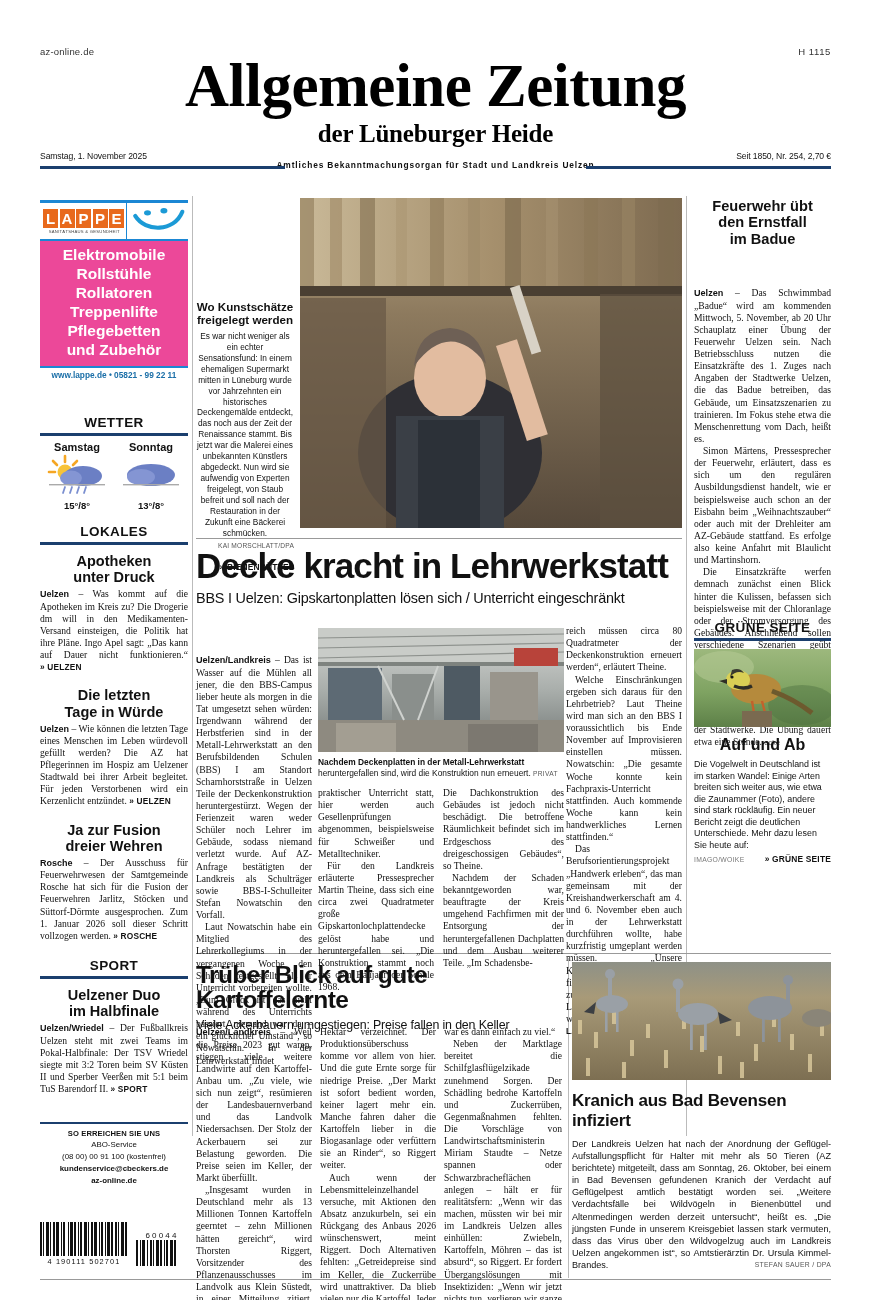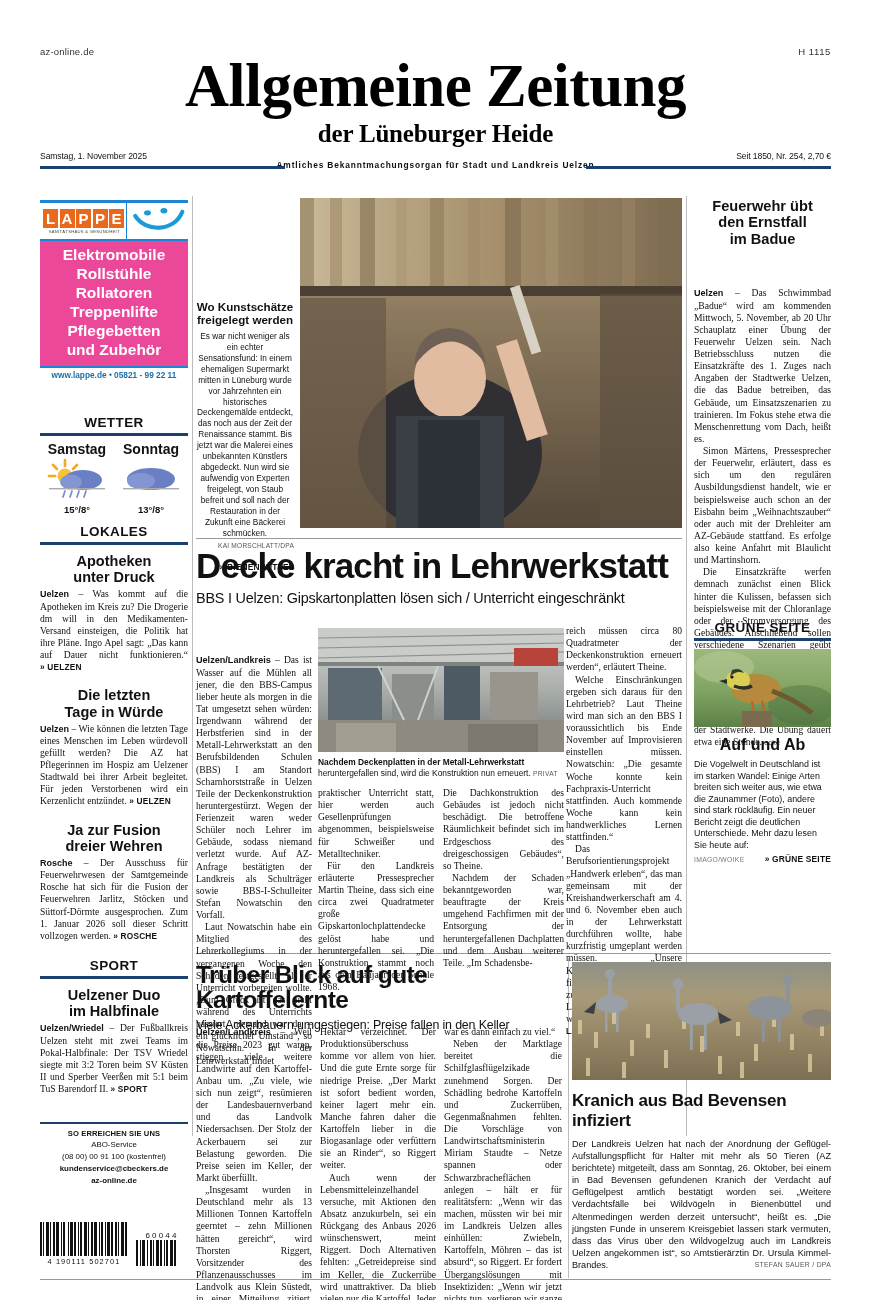--- a/index.html
+++ b/index.html
@@ -46,21 +46,21 @@
   .lappe .bluebox{background:#ec4899;text-align:center;padding:5px 0 7px;}
   .lappe .bluebox div{color:#fff;font-weight:700;font-size:15.5px;line-height:1.22;}
   .lappe .urlline{border-top:2px solid #1b87d4;text-align:center;font-size:8.3px;
     color:#1b6fa8;font-weight:600;padding-top:2px;}
 
   .secthead{font-weight:700;font-size:13.5px;text-align:center;letter-spacing:.4px;color:#111;}
 
   .weather{position:absolute;left:40px;top:415px;width:148px;}
   .weather .days{display:flex;margin-top:5px;}
   .weather .day{flex:1;text-align:center;}
-  .weather .dayname{font-size:14px;font-weight:700;color:#111;}
+  .weather .dayname{font-size:11px;font-weight:700;color:#111;}
   .weather .icon{height:44px;position:relative;}
   .weather .temp{font-size:9.5px;font-weight:700;color:#111;margin-top:3px;}
 
   .lokales{position:absolute;left:40px;top:524px;width:148px;}
   .brief{margin-top:8px;}
   .brief h3{margin:0;font-weight:700;font-size:14.5px;line-height:1.12;text-align:center;color:#111;}
   .brief p{margin:3px 0 0;font-family:"Liberation Serif",serif;font-size:9.6px;
     line-height:1.26;text-align:justify;color:#111;}
   .brief p b{font-family:"Liberation Sans",sans-serif;font-size:9px;font-weight:700;}
   .ref{font-family:"Liberation Sans",sans-serif;font-weight:700;font-size:8.3px;

